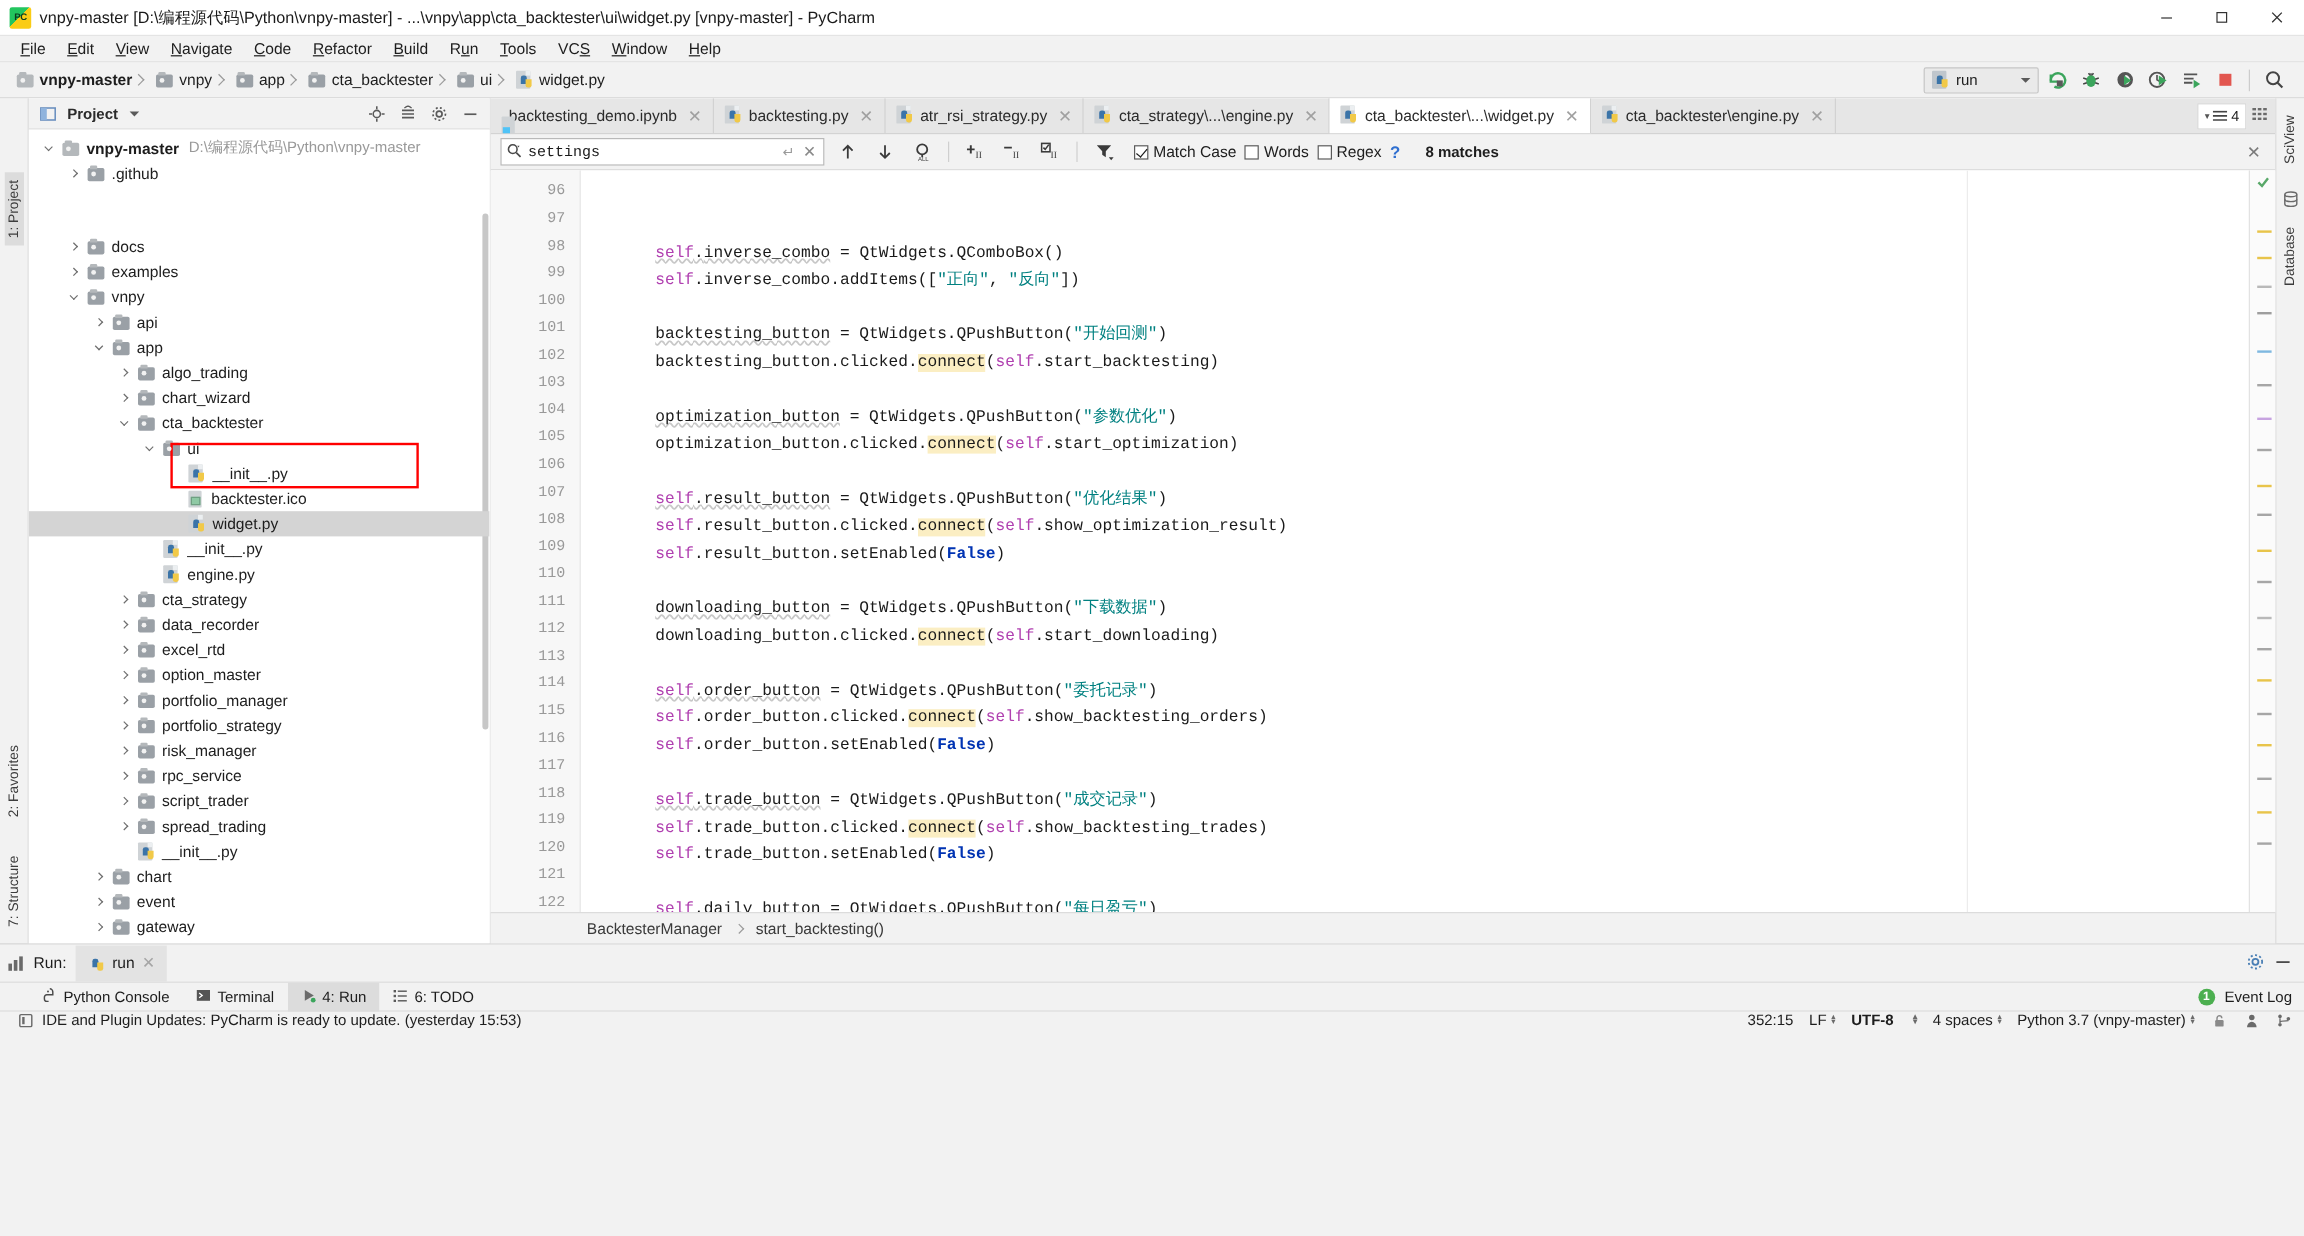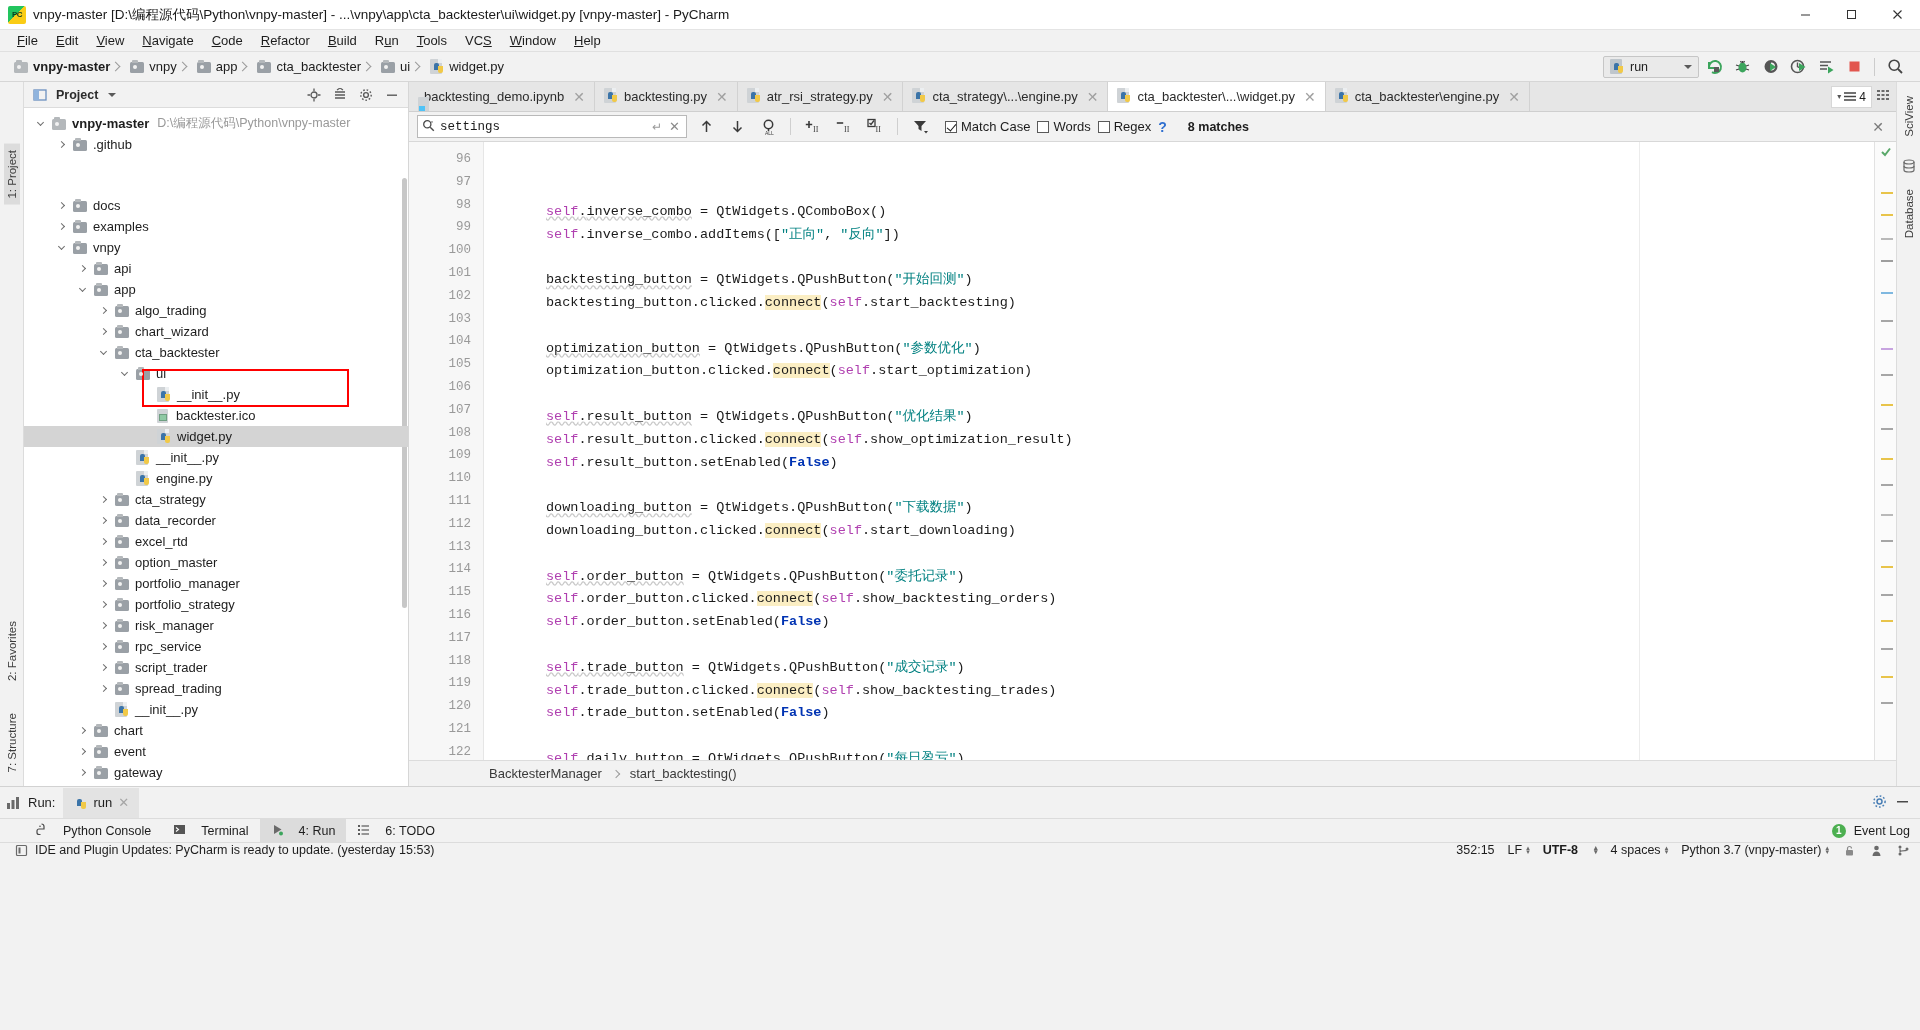--- a/index.html
+++ b/index.html
@@ -234,21 +234,21 @@
   .runpanel { height: 32px; background:#f2f2f2; border-top:1px solid #d2d2d2; display:flex; align-items:center; padding-left: 6px; gap:8px;}
   .runlabel { font-size:13px; color:#1d1d1d; }
   .runtab {
     display:flex; align-items:center; gap:6px; height:30px; padding: 0 10px; background:#e3e3e3; font-size:13px;
   }
   .runtab .x { color:#a5a5a5; font-size:13px; }
   .runpanel-right { margin-left:auto; display:flex; align-items:center; gap:8px; padding-right:10px; }
 
   
   .bottombar { height: 24px; background:#f2f2f2; border-top:1px solid #dcdcdc; display:flex; align-items:center; padding-left: 24px; gap:0; }
-  .btab { display:flex; align-items:center; gap:15px; padding: 2px 11px; font-size:12.5px; color:#1d1d1d; height:24px;}
+  .btab { display:flex; align-items:center; gap:5px; padding: 2px 11px; font-size:12.5px; color:#1d1d1d; height:24px;}
   .btab.sel { background:#dcdcdc; }
   .bottombar-right { margin-left:auto; display:flex; align-items:center; gap:8px; padding-right:10px; font-size:12.5px; }
   .badge1 {
     width:14px;height:14px;border-radius:50%;background:#4caf50;color:#fff;font-size:10px;
     display:flex;align-items:center;justify-content:center;font-weight:bold;
   }
 
   
   .statusbar {
     height: 24px; background:#f2f2f2; border-top:1px solid #dcdcdc;

